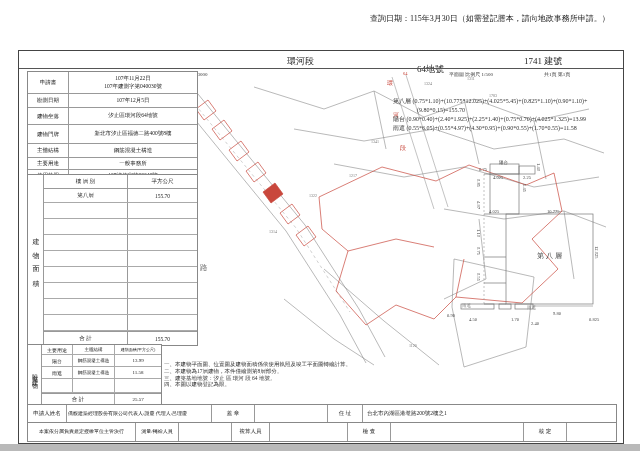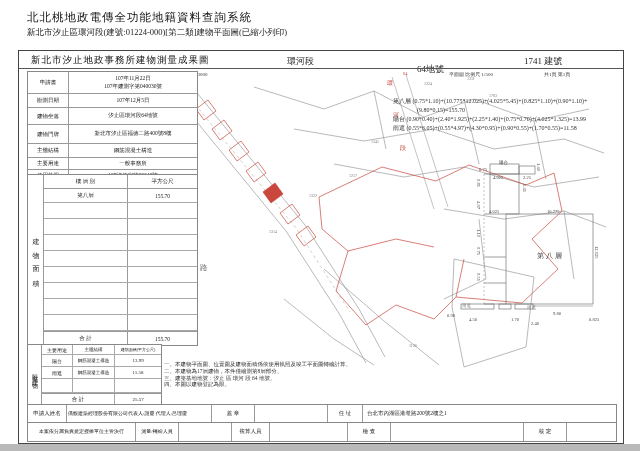--- a/index.html
+++ b/index.html
@@ -68,26 +68,24 @@
   .roomlbl{position:absolute;font-size:7px;color:#333;letter-spacing:2px;}
   .roadchar{position:absolute;font-size:7.5px;color:#666;}
   svg{position:absolute;pointer-events:none;}
   .bottombar{position:absolute;left:0;top:444px;width:640px;height:7px;background:#b9b9b9;}
 </style>
 </head>
 <body>
 
 <div class="screen">
 
-  <div class="abs sys">北北桃地政電傳全功能地籍資料查詢系統</div>
-  <div class="abs sub">新北市汐止區環河段(建號:01224-000)[第二類]建物平面圖(已縮小列印)</div>
+  <div class="abs qdate">查詢日期：115年3月30日（如需登記謄本，請向地政事務所申請。）</div>
 
   <div class="sheet">
 
-    <div class="abs t-doc">新北市汐止地政事務所建物測量成果圖</div>
     <div class="abs t-sec">環河段</div>
     <div class="abs t-lot">64地號</div>
     <div class="abs t-bno">1741 建號</div>
     <div class="abs t-line"></div>
     <div class="abs s-loc">位置圖 比例尺 1/3000</div>
     <div class="abs s-plan">平面圖 比例尺 1/500</div>
     <div class="abs s-page">共1頁 第1頁</div>
 
     <svg class="abs" style="left:115px;top:18px;" width="480" height="300" viewBox="0 0 480 300">
       <g stroke="#8a8a8a" stroke-width="0.6" fill="none">

